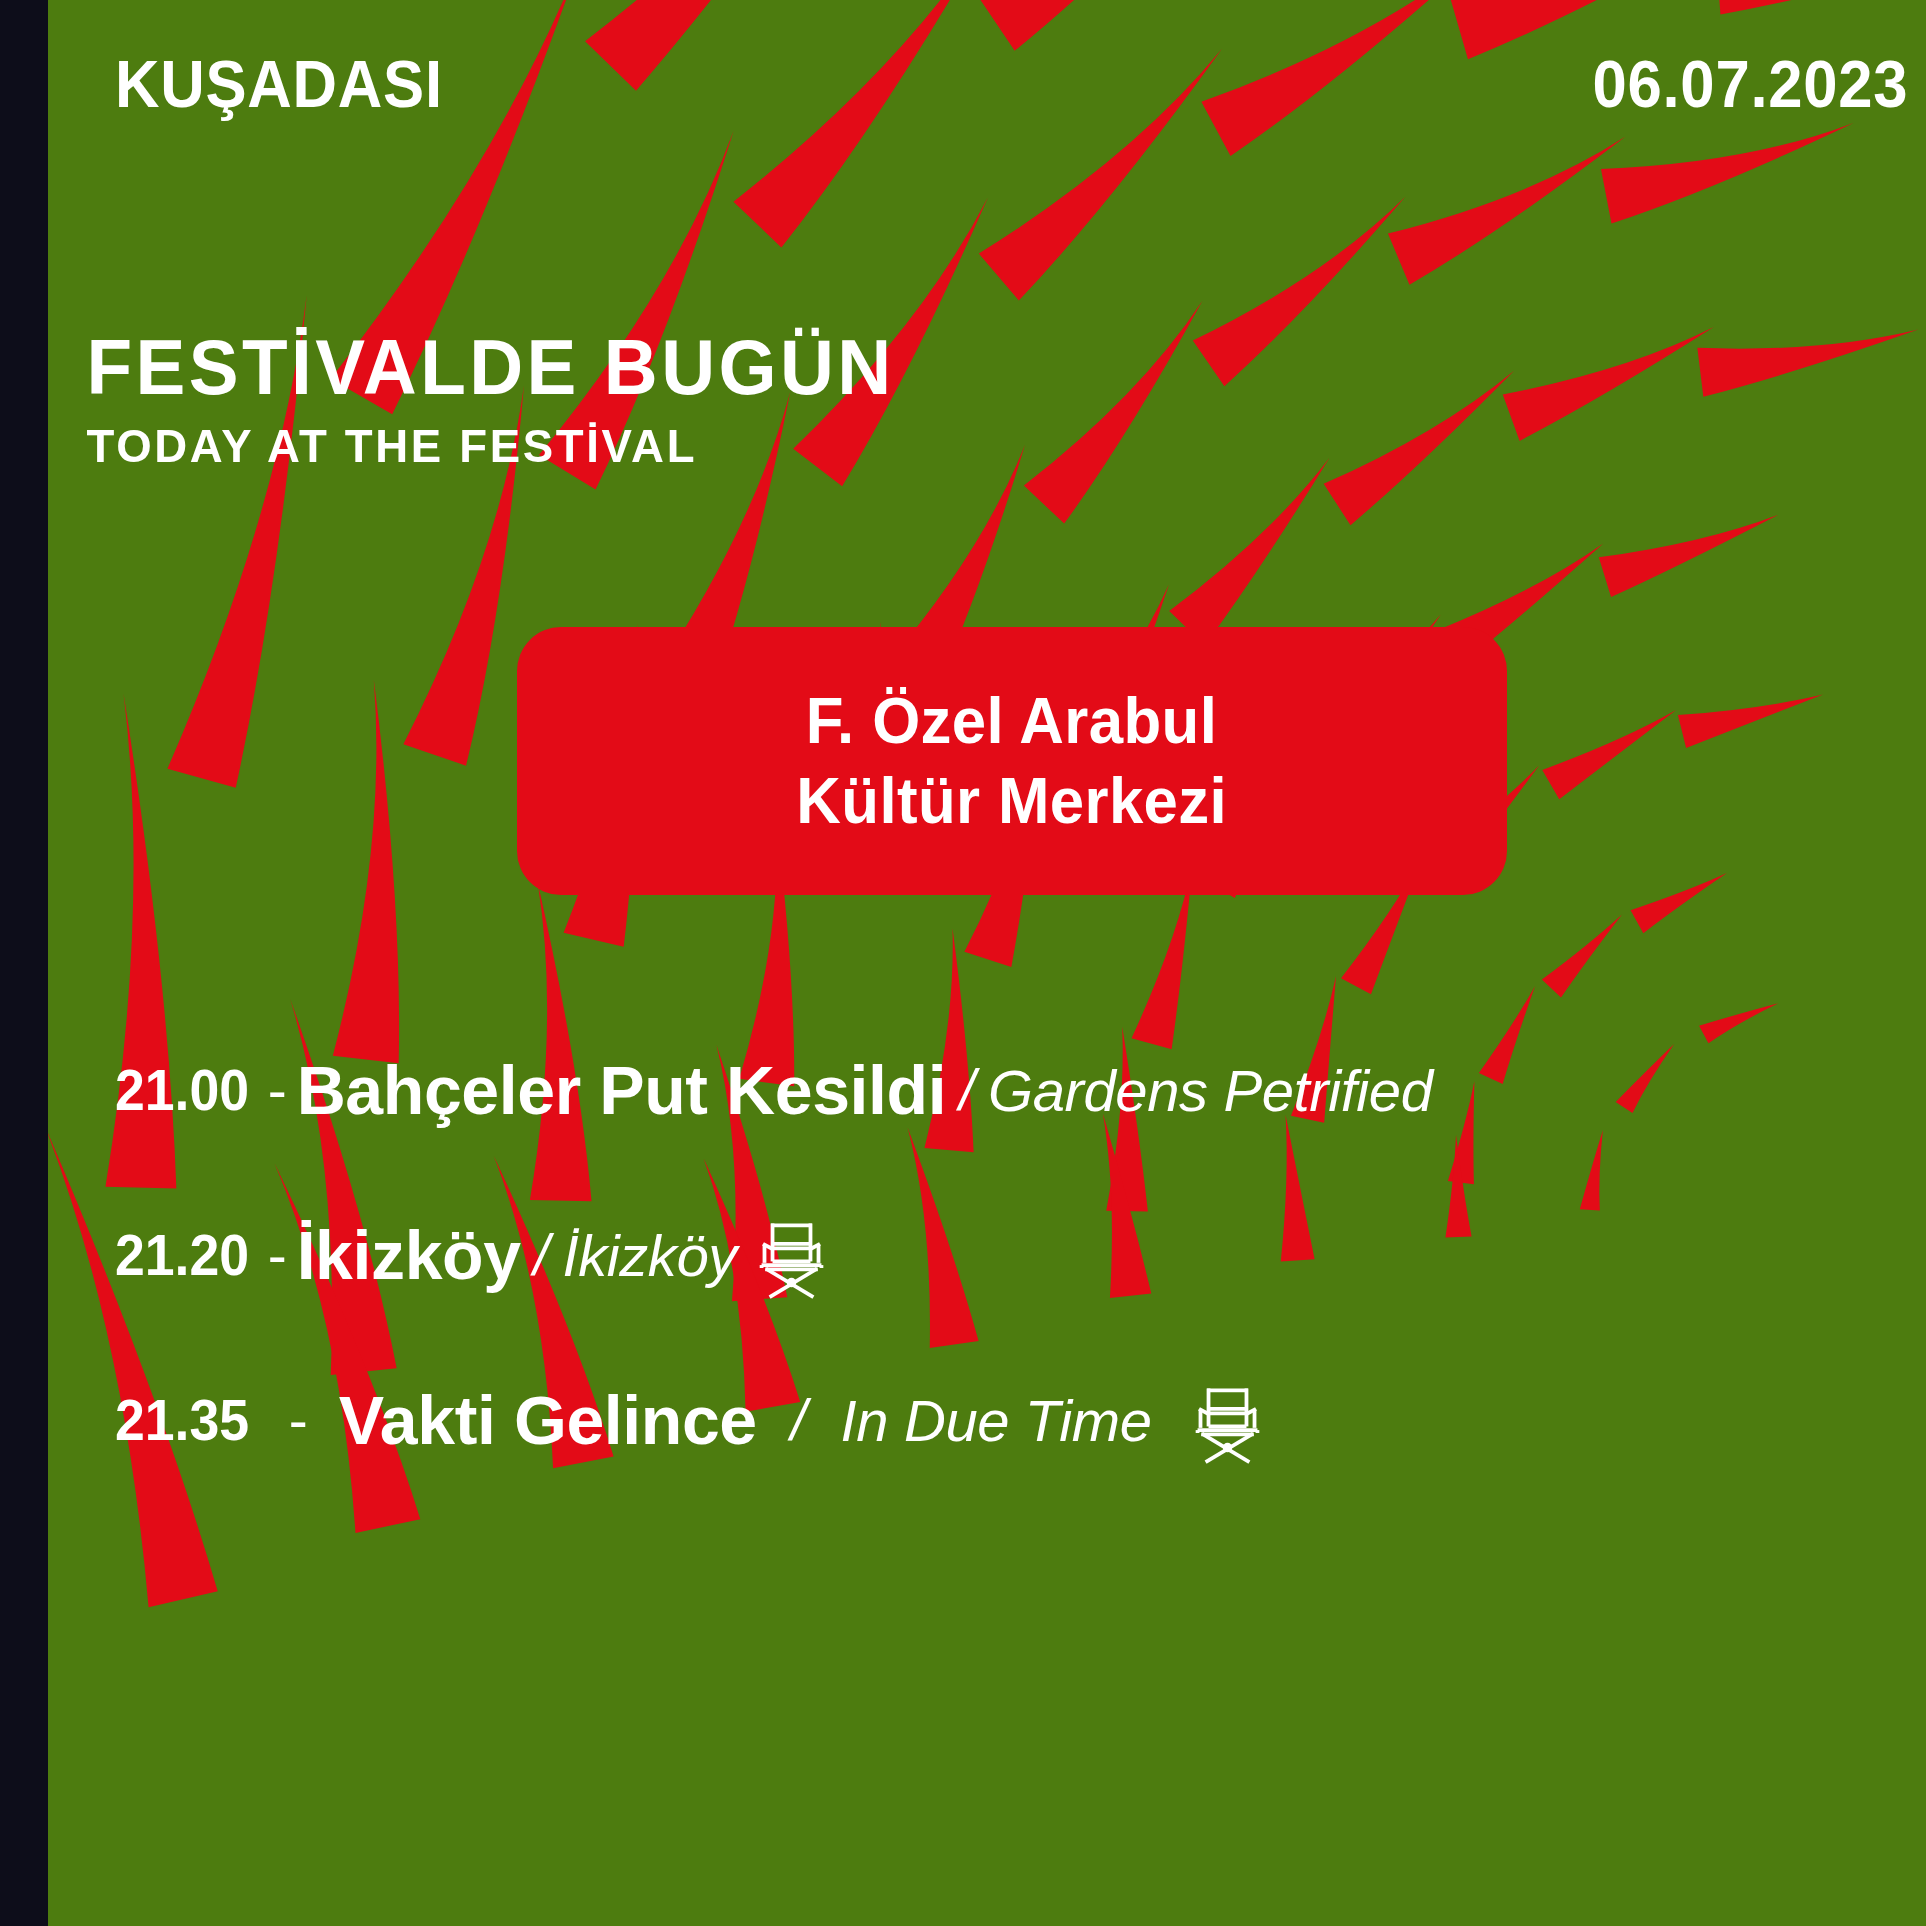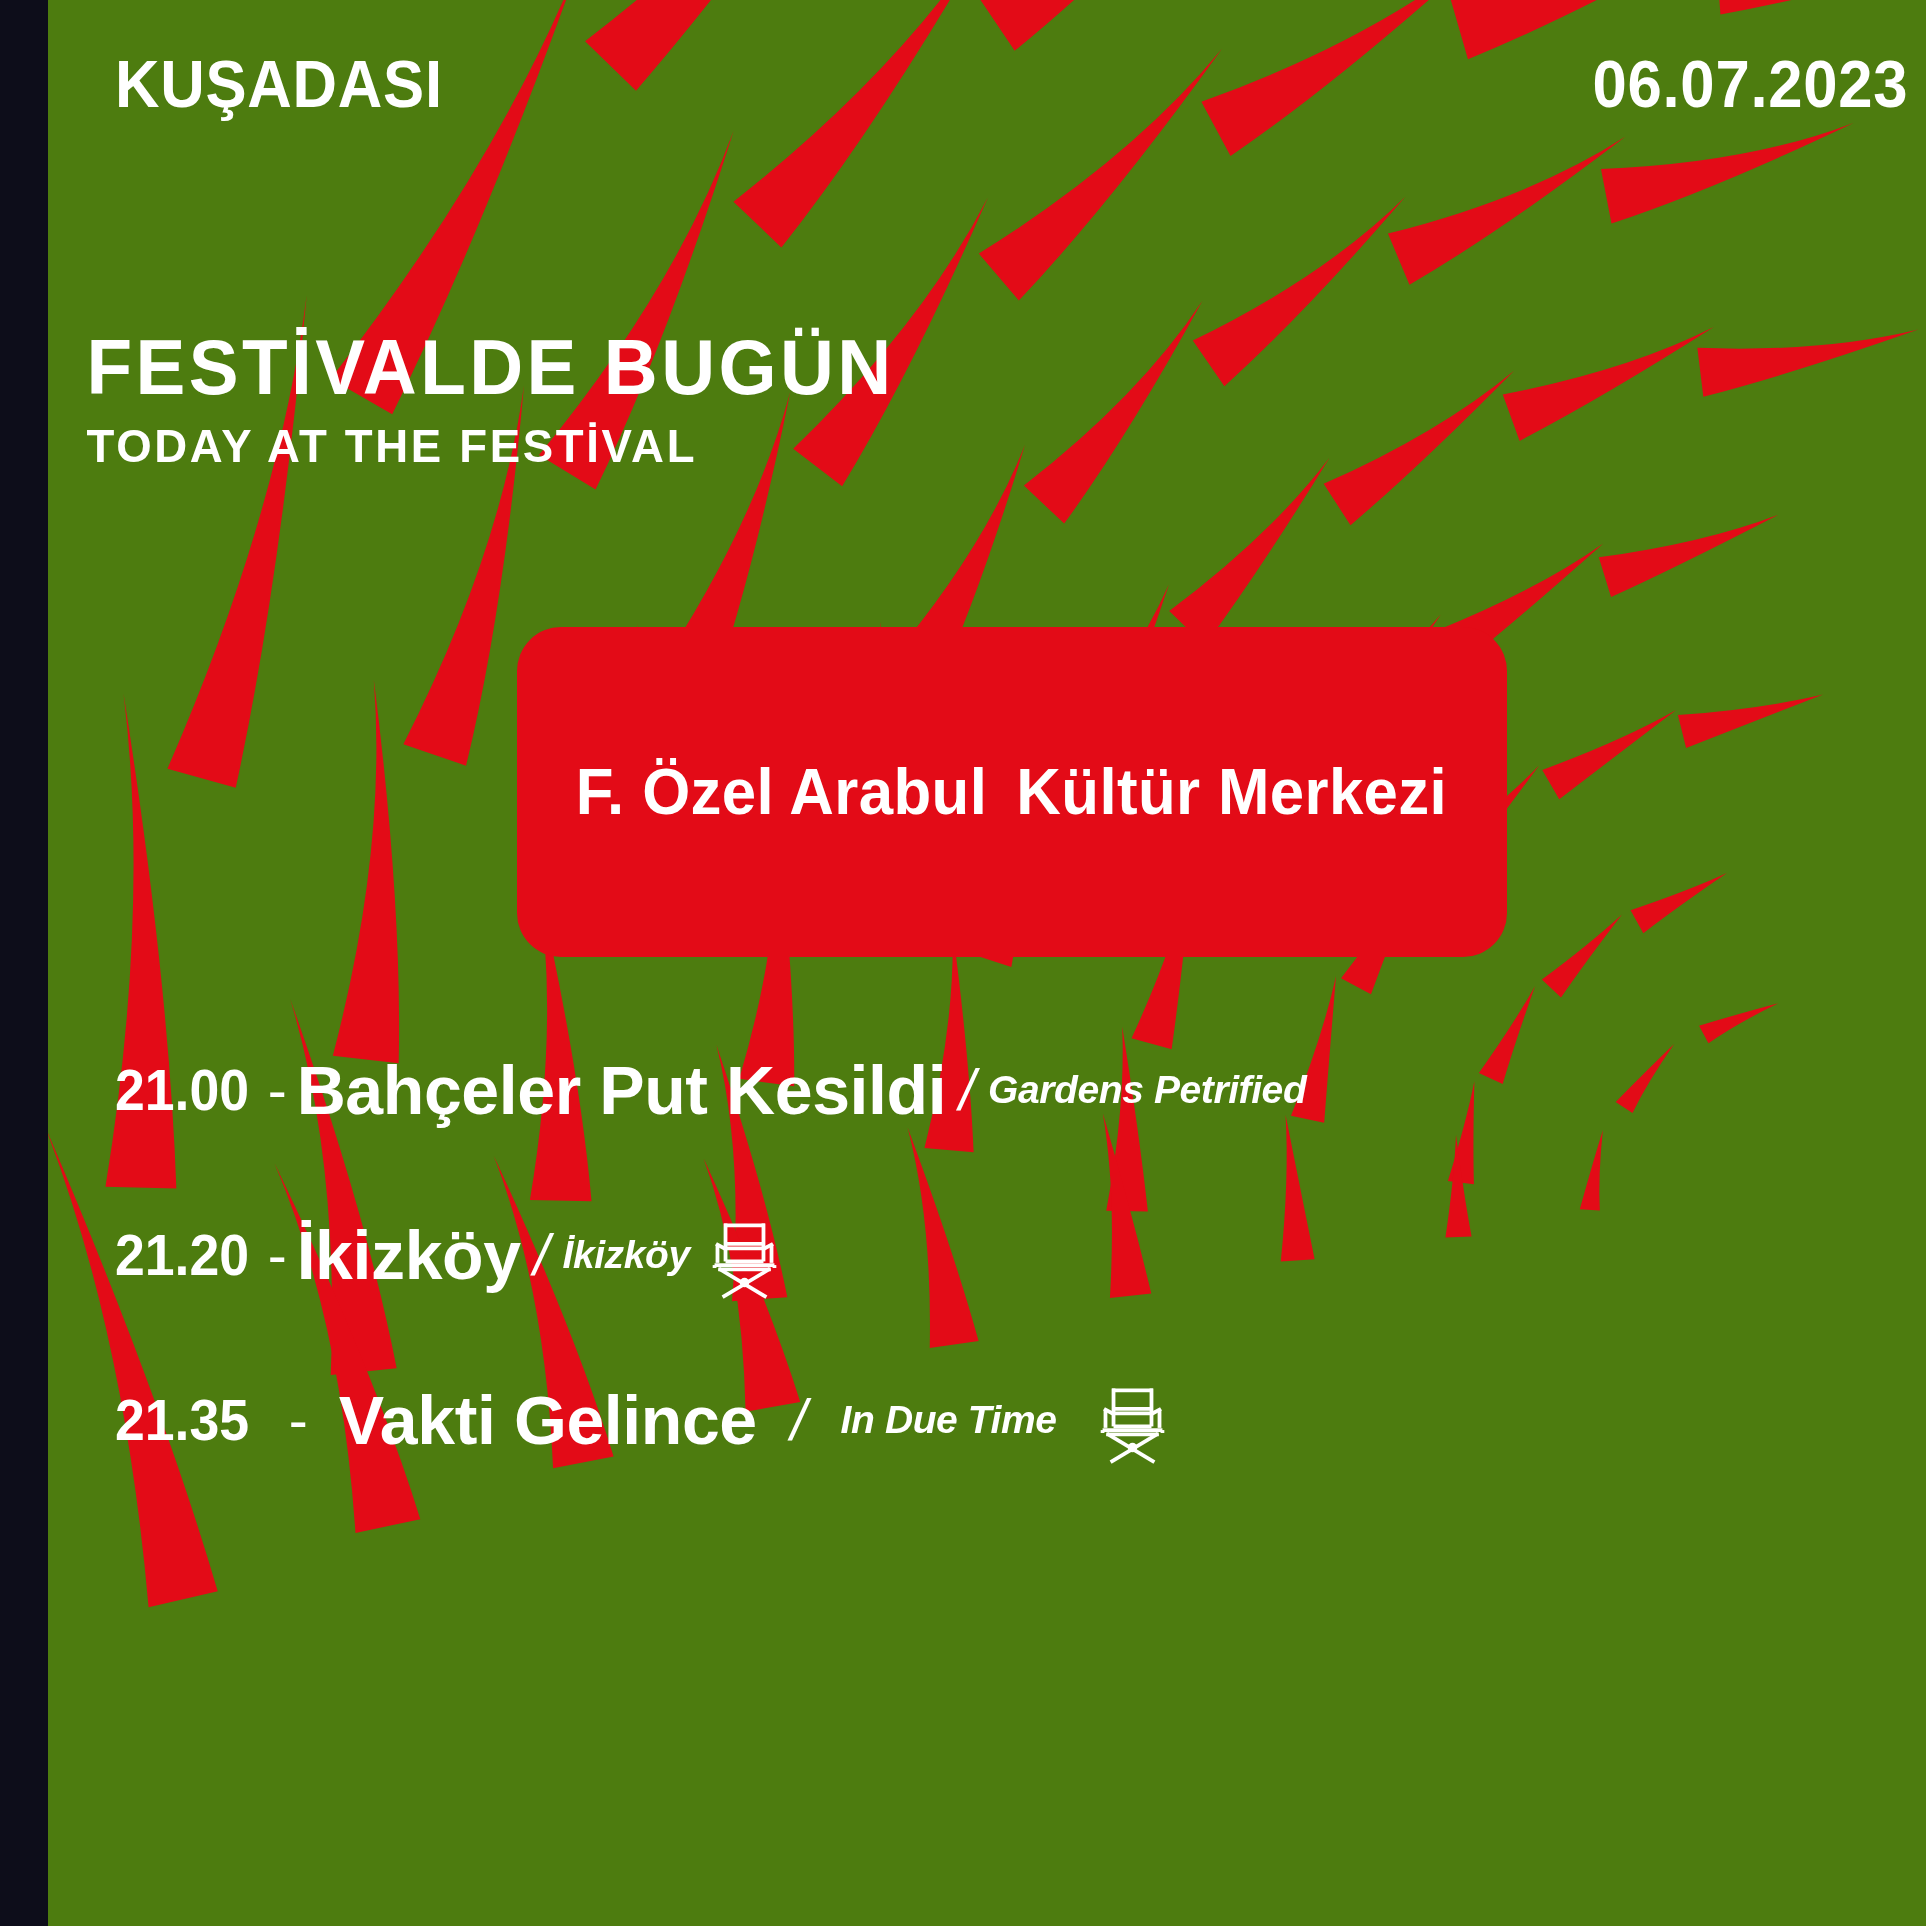--- a/index.html
+++ b/index.html
@@ -92,22 +92,23 @@
     top: 627px;
     width: 1927px;
     display: flex;
     justify-content: center;
     z-index: 3;
   }
   .venue-badge {
     background: #E30B17;
     border-radius: 44px;
     width: 990px;
-    height: 330px;
+    height: 268px;
     display: flex;
+    flex-direction: column;
     align-items: center;
     justify-content: center;
     gap: 7px;
   }
   .venue-line {
     color: #ffffff;
     font-size: 65px;
     font-weight: 700;
     line-height: 1.12;
     letter-spacing: 0.4px;
@@ -155,22 +156,22 @@
   }
   .sched-slash {
     color: #ffffff;
     font-size: 57px;
     font-weight: 300;
     font-style: italic;
     padding: 0 13px;
   }
   .sched-en {
     color: #ffffff;
-    font-size: 39px;
-    font-weight: 700;
+    font-size: 58px;
+    font-weight: 400;
     font-style: italic;
     letter-spacing: -0.4px;
   }
   .chair-icon {
     display: inline-block;
     width: 73px;
     height: 89px;
     margin-left: 18.5px;
     flex: 0 0 auto;
     position: relative;

